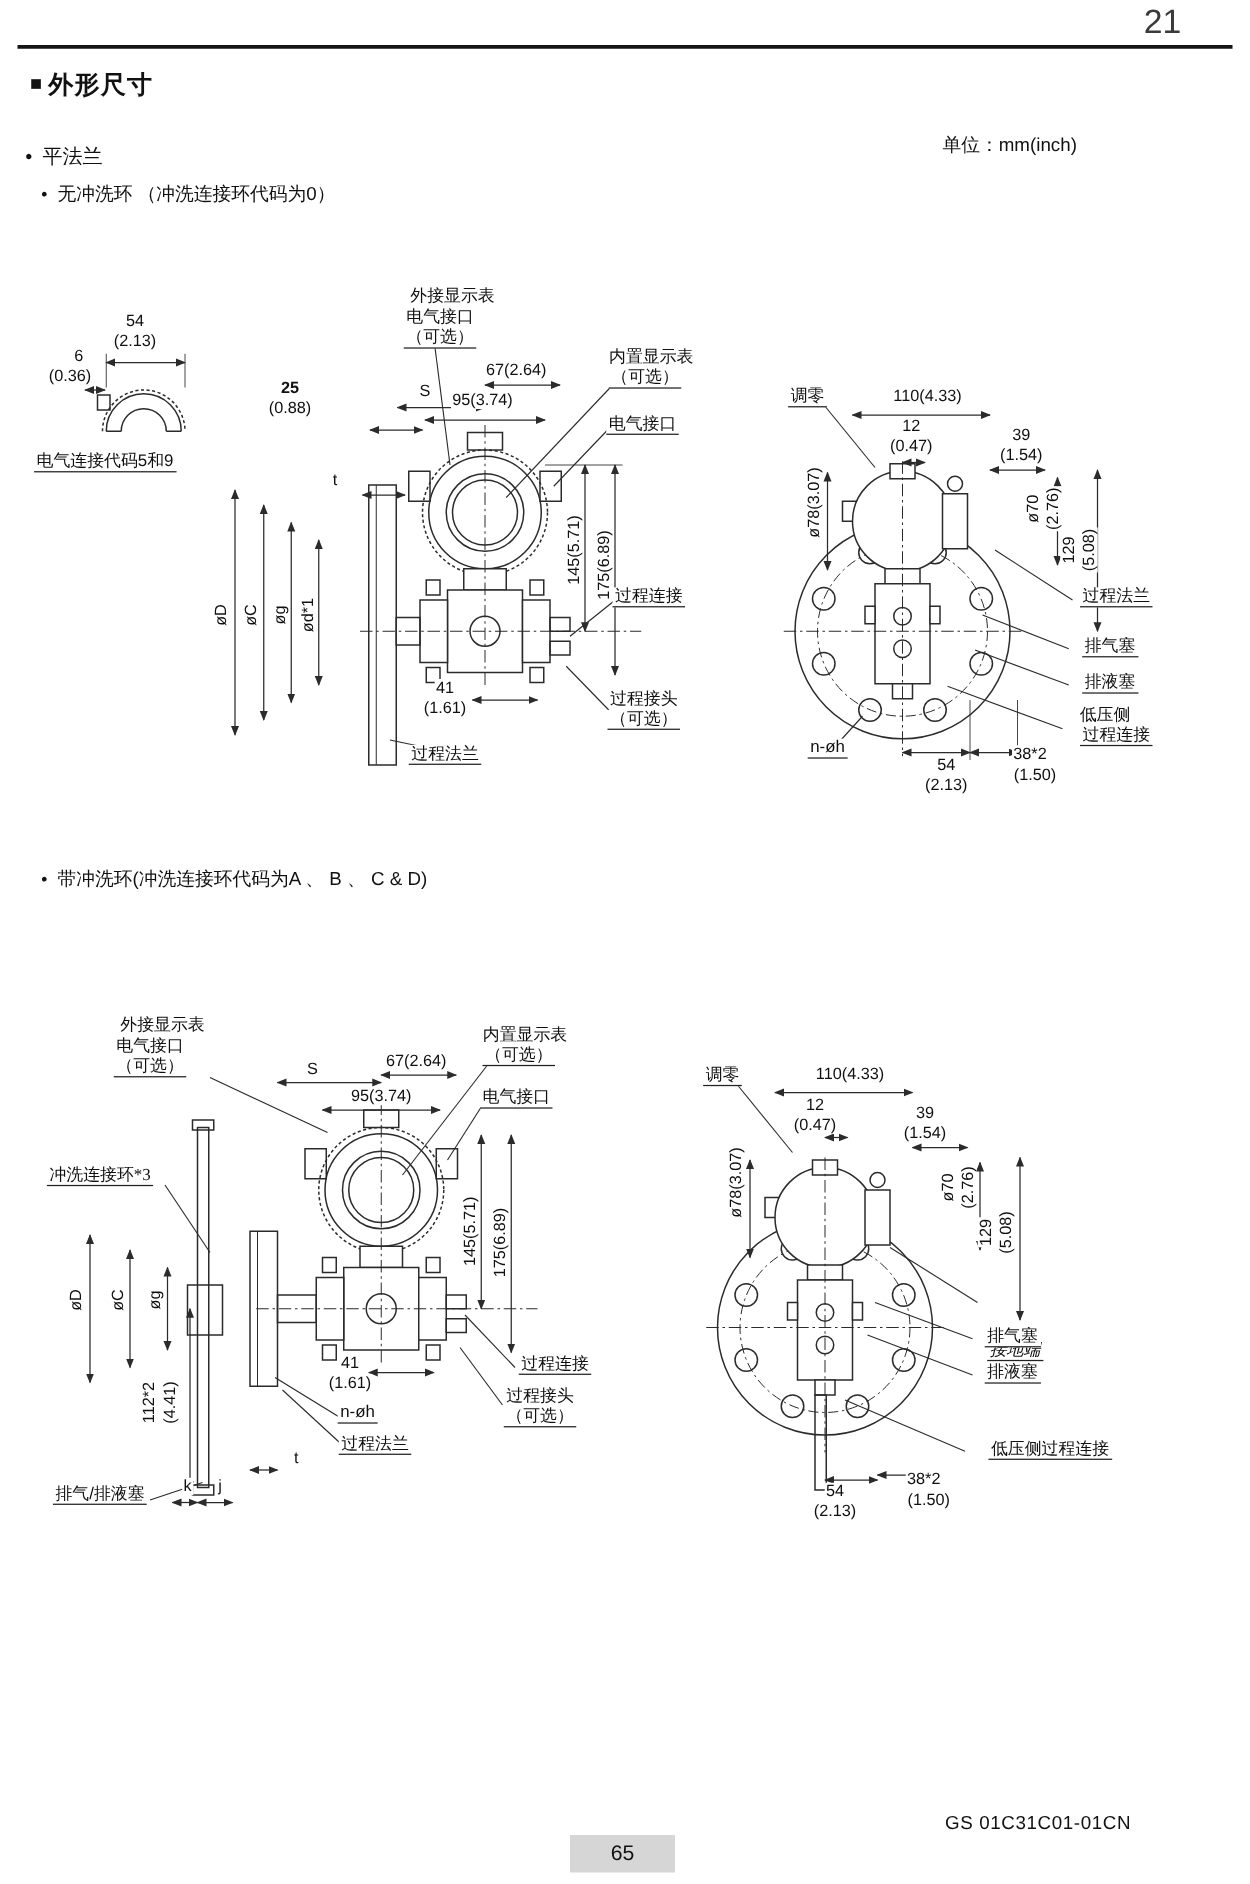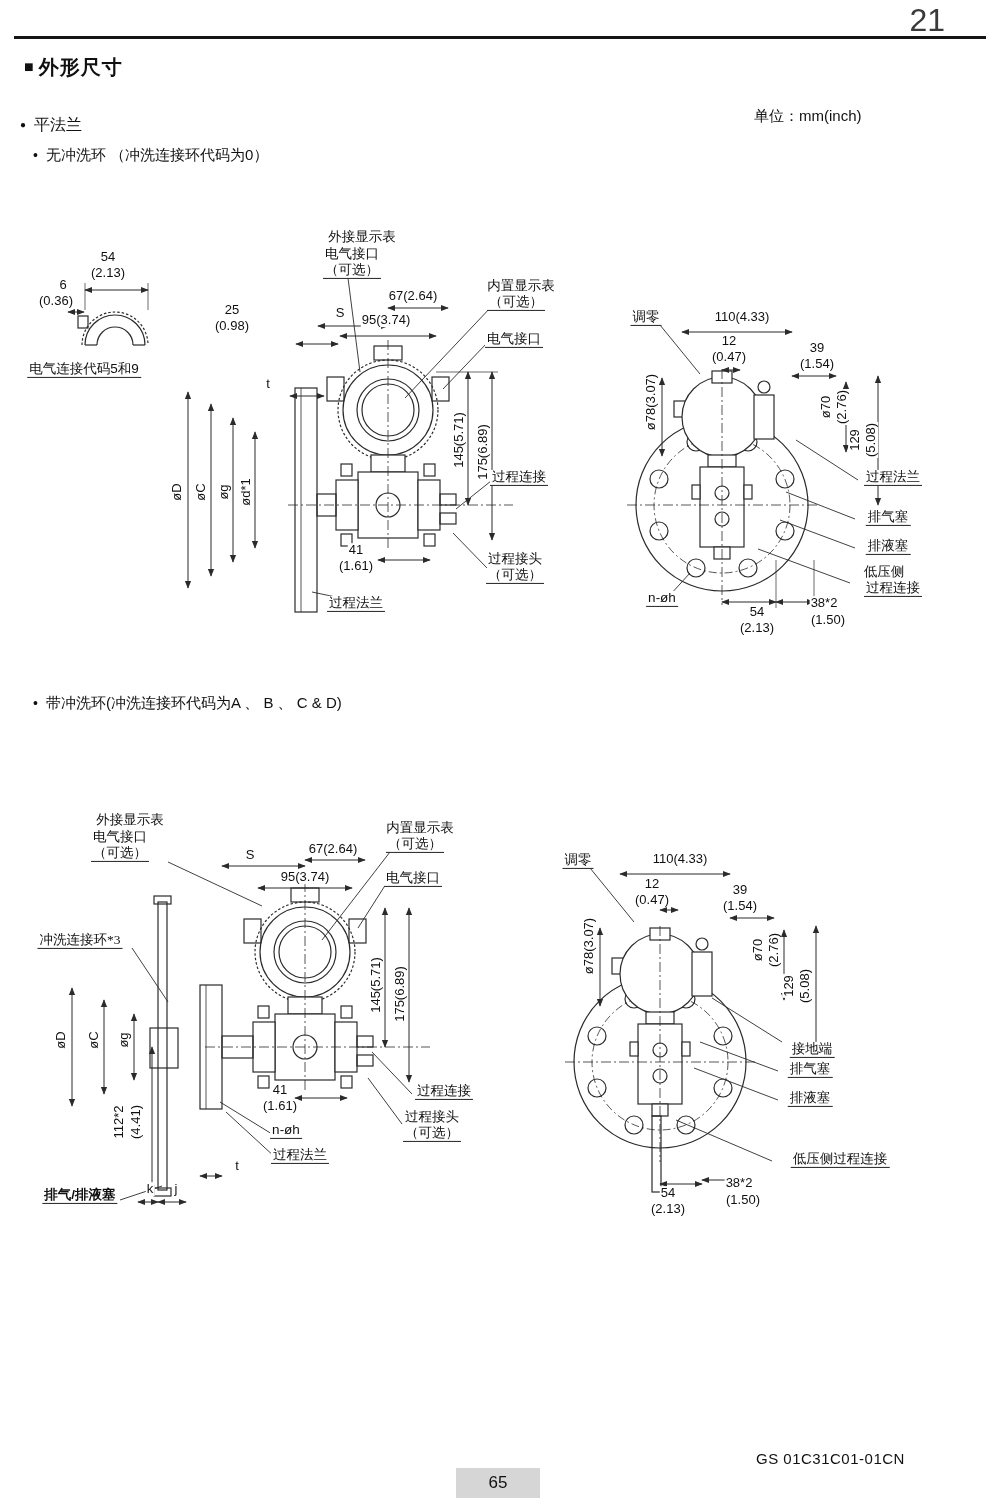--- a/index.html
+++ b/index.html
@@ -1,19 +1,19 @@
 <!DOCTYPE html>
 <html><head>
 <meta charset="utf-8">
 <style>
   html,body{margin:0;padding:0;background:#fff;}
   .page{position:relative;width:1000px;height:1507px;background:#ffffff;overflow:hidden;
         font-family:"Liberation Sans","DejaVu Sans",sans-serif;color:#111;}
   .abs{position:absolute;white-space:nowrap;}
-  .page-number{right:55px;top:2px;font-size:32px;color:#3a3a3a;}
+  .page-number{right:55px;top:2px;font-size:27px;color:#3a3a3a;}
   .top-rule{left:14px;right:14px;top:36px;height:3px;background:#151515;}
   .section-heading{left:24px;top:54px;font-size:20px;font-weight:600;letter-spacing:1px;}
   .section-heading .sq{font-size:16px;margin-right:4px;position:relative;top:-2px;}
   .units-label{left:754px;top:107px;font-size:15px;}
   .flange-heading{left:20px;top:115px;font-size:16px;}
   .flange-heading .dot{font-size:10px;margin-right:8px;position:relative;top:-2px;}
   .sub-heading{font-size:15px;}
   .sub-heading .bl{font-size:14px;margin-right:8px;}
   .no-ring-heading{left:33px;top:146px;}
   .with-ring-heading{left:33px;top:694px;}
@@ -250,22 +250,22 @@
       <span class="ann dim" style="left: 108px; top: 273px;">(2.13)</span>
       <span class="ann dim" style="left: 63px; top: 285px;">6</span>
       <span class="ann dim" style="left: 56px; top: 301px;">(0.36)</span>
       <span class="ann call" style="left: 84px; top: 370px;">电气连接代码5和9</span>
       <span class="ann txt" style="left: 362px; top: 237px;">外接显示表</span>
       <span class="ann txt" style="left: 352px; top: 254px;">电气接口</span>
       <span class="ann call" style="left: 352px; top: 271px;">（可选）</span>
       <span class="ann txt" style="left: 521px; top: 286px;">内置显示表</span>
       <span class="ann call" style="left: 516px; top: 303px;">（可选）</span>
       <span class="ann call" style="left: 514px; top: 340px;">电气接口</span>
-      <span class="ann dim" style="left: 232px; top: 310px;">25</span>
-      <span class="ann dim" style="left: 232px; top: 326px;">(0.98)</span>
+      <span class="ann dim" style="left: 232px; top: 310px; font-weight: bold;">25</span>
+      <span class="ann dim" style="left: 232px; top: 326px;">(0.88)</span>
       <span class="ann dim" style="left: 340px; top: 313px;">S</span>
       <span class="ann dim" style="left: 413px; top: 296px;">67(2.64)</span>
       <span class="ann dim" style="left: 386px; top: 320px;">95(3.74)</span>
       <span class="ann dim" style="left: 268px; top: 384px;">t</span>
       <span class="ann vdim" style="left: 459px; top: 440px;">145(5.71)</span>
       <span class="ann vdim" style="left: 483px; top: 452px;">175(6.89)</span>
       <span class="ann vdim" style="left: 177px; top: 492px;">øD</span>
       <span class="ann vdim" style="left: 201px; top: 492px;">øC</span>
       <span class="ann vdim" style="left: 224px; top: 492px;">øg</span>
       <span class="ann vdim" style="left: 246px; top: 492px;">ød*1</span>
@@ -316,33 +316,33 @@
       <span class="ann call" style="left: 444px; top: 1092px;">过程连接</span>
       <span class="ann txt" style="left: 432px; top: 1117px;">过程接头</span>
       <span class="ann call" style="left: 432px; top: 1134px;">（可选）</span>
       <span class="ann call" style="left: 286px; top: 1131px;">n-øh</span>
       <span class="ann call" style="left: 300px; top: 1156px;">过程法兰</span>
       <span class="ann vdim" style="left: 119px; top: 1122px;">112*2</span>
       <span class="ann vdim" style="left: 136px; top: 1122px;">(4.41)</span>
       <span class="ann dim" style="left: 237px; top: 1166px;">t</span>
       <span class="ann dim" style="left: 150px; top: 1189px;">k</span>
       <span class="ann dim" style="left: 176px; top: 1189px;">j</span>
-      <span class="ann call" style="left: 80px; top: 1196px; font-weight: bold;">排气/排液塞</span>
+      <span class="ann call" style="left: 80px; top: 1196px;">排气/排液塞</span>
       <span class="ann call" style="left: 578px; top: 861px;">调零</span>
       <span class="ann dim" style="left: 680px; top: 859px;">110(4.33)</span>
       <span class="ann dim" style="left: 652px; top: 884px;">12</span>
       <span class="ann dim" style="left: 652px; top: 900px;">(0.47)</span>
       <span class="ann dim" style="left: 740px; top: 890px;">39</span>
       <span class="ann dim" style="left: 740px; top: 906px;">(1.54)</span>
       <span class="ann vdim" style="left: 589px; top: 946px;">ø78(3.07)</span>
       <span class="ann vdim" style="left: 758px; top: 950px;">ø70</span>
       <span class="ann vdim" style="left: 774px; top: 950px;">(2.76)</span>
       <span class="ann vdim" style="left: 789px; top: 986px;">129</span>
       <span class="ann vdim" style="left: 805px; top: 986px;">(5.08)</span>
-      <span class="ann call" style="left: 812px; top: 1050px;">接地端</span>
+      <span class="ann call" style="left: 812px; top: 1081px; font-style: italic;">接地端</span>
       <span class="ann call" style="left: 810px; top: 1070px;">排气塞</span>
       <span class="ann call" style="left: 810px; top: 1099px;">排液塞</span>
       <span class="ann call" style="left: 824px; top: 1160px; margin-left: 16px;">低压侧过程连接</span>
       <span class="ann dim" style="left: 668px; top: 1193px;">54</span>
       <span class="ann dim" style="left: 668px; top: 1209px;">(2.13)</span>
       <span class="ann dim" style="left: 739px; top: 1183px;">38*2</span>
       <span class="ann dim" style="left: 743px; top: 1200px;">(1.50)</span>
     </div>
 
   <div class="abs doc-number">GS 01C31C01-01CN</div>

